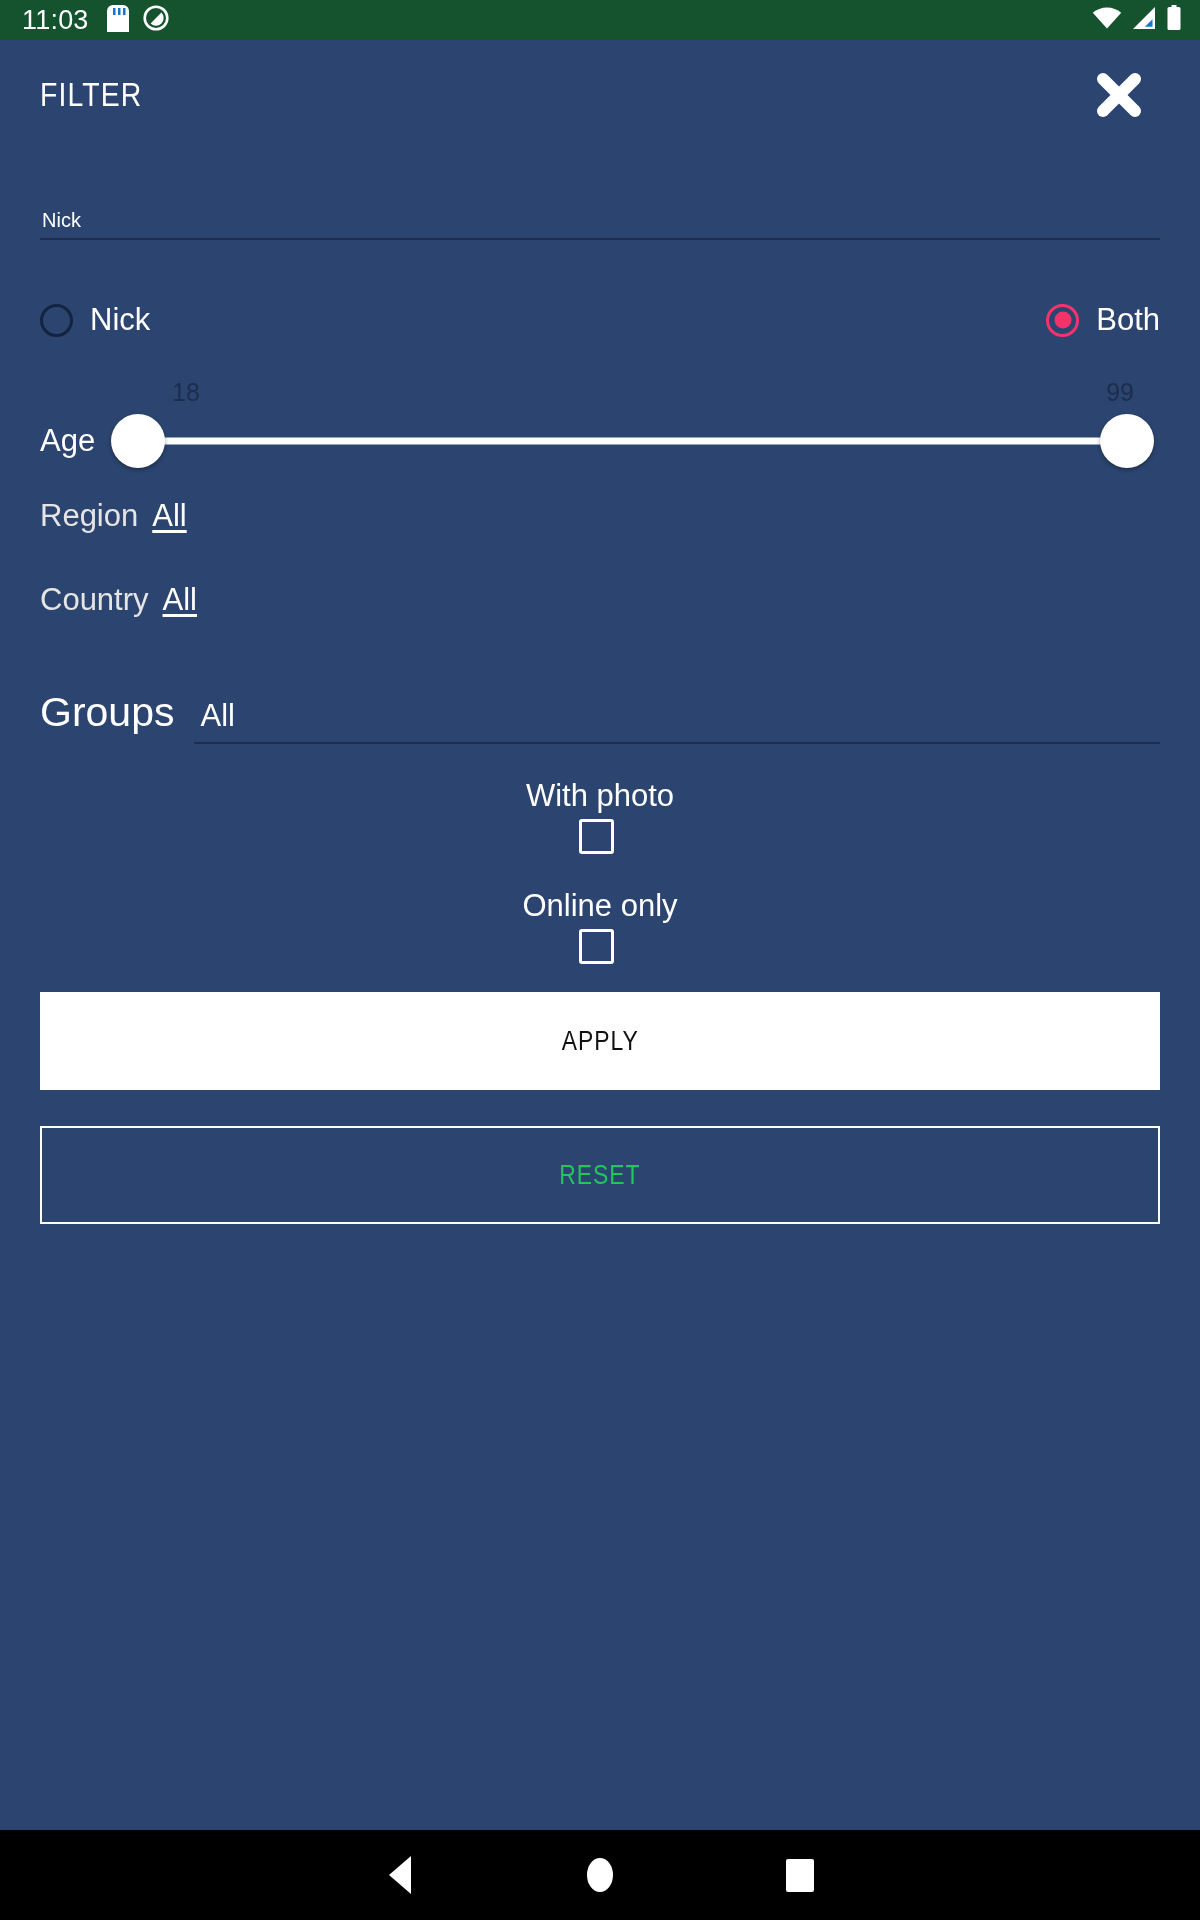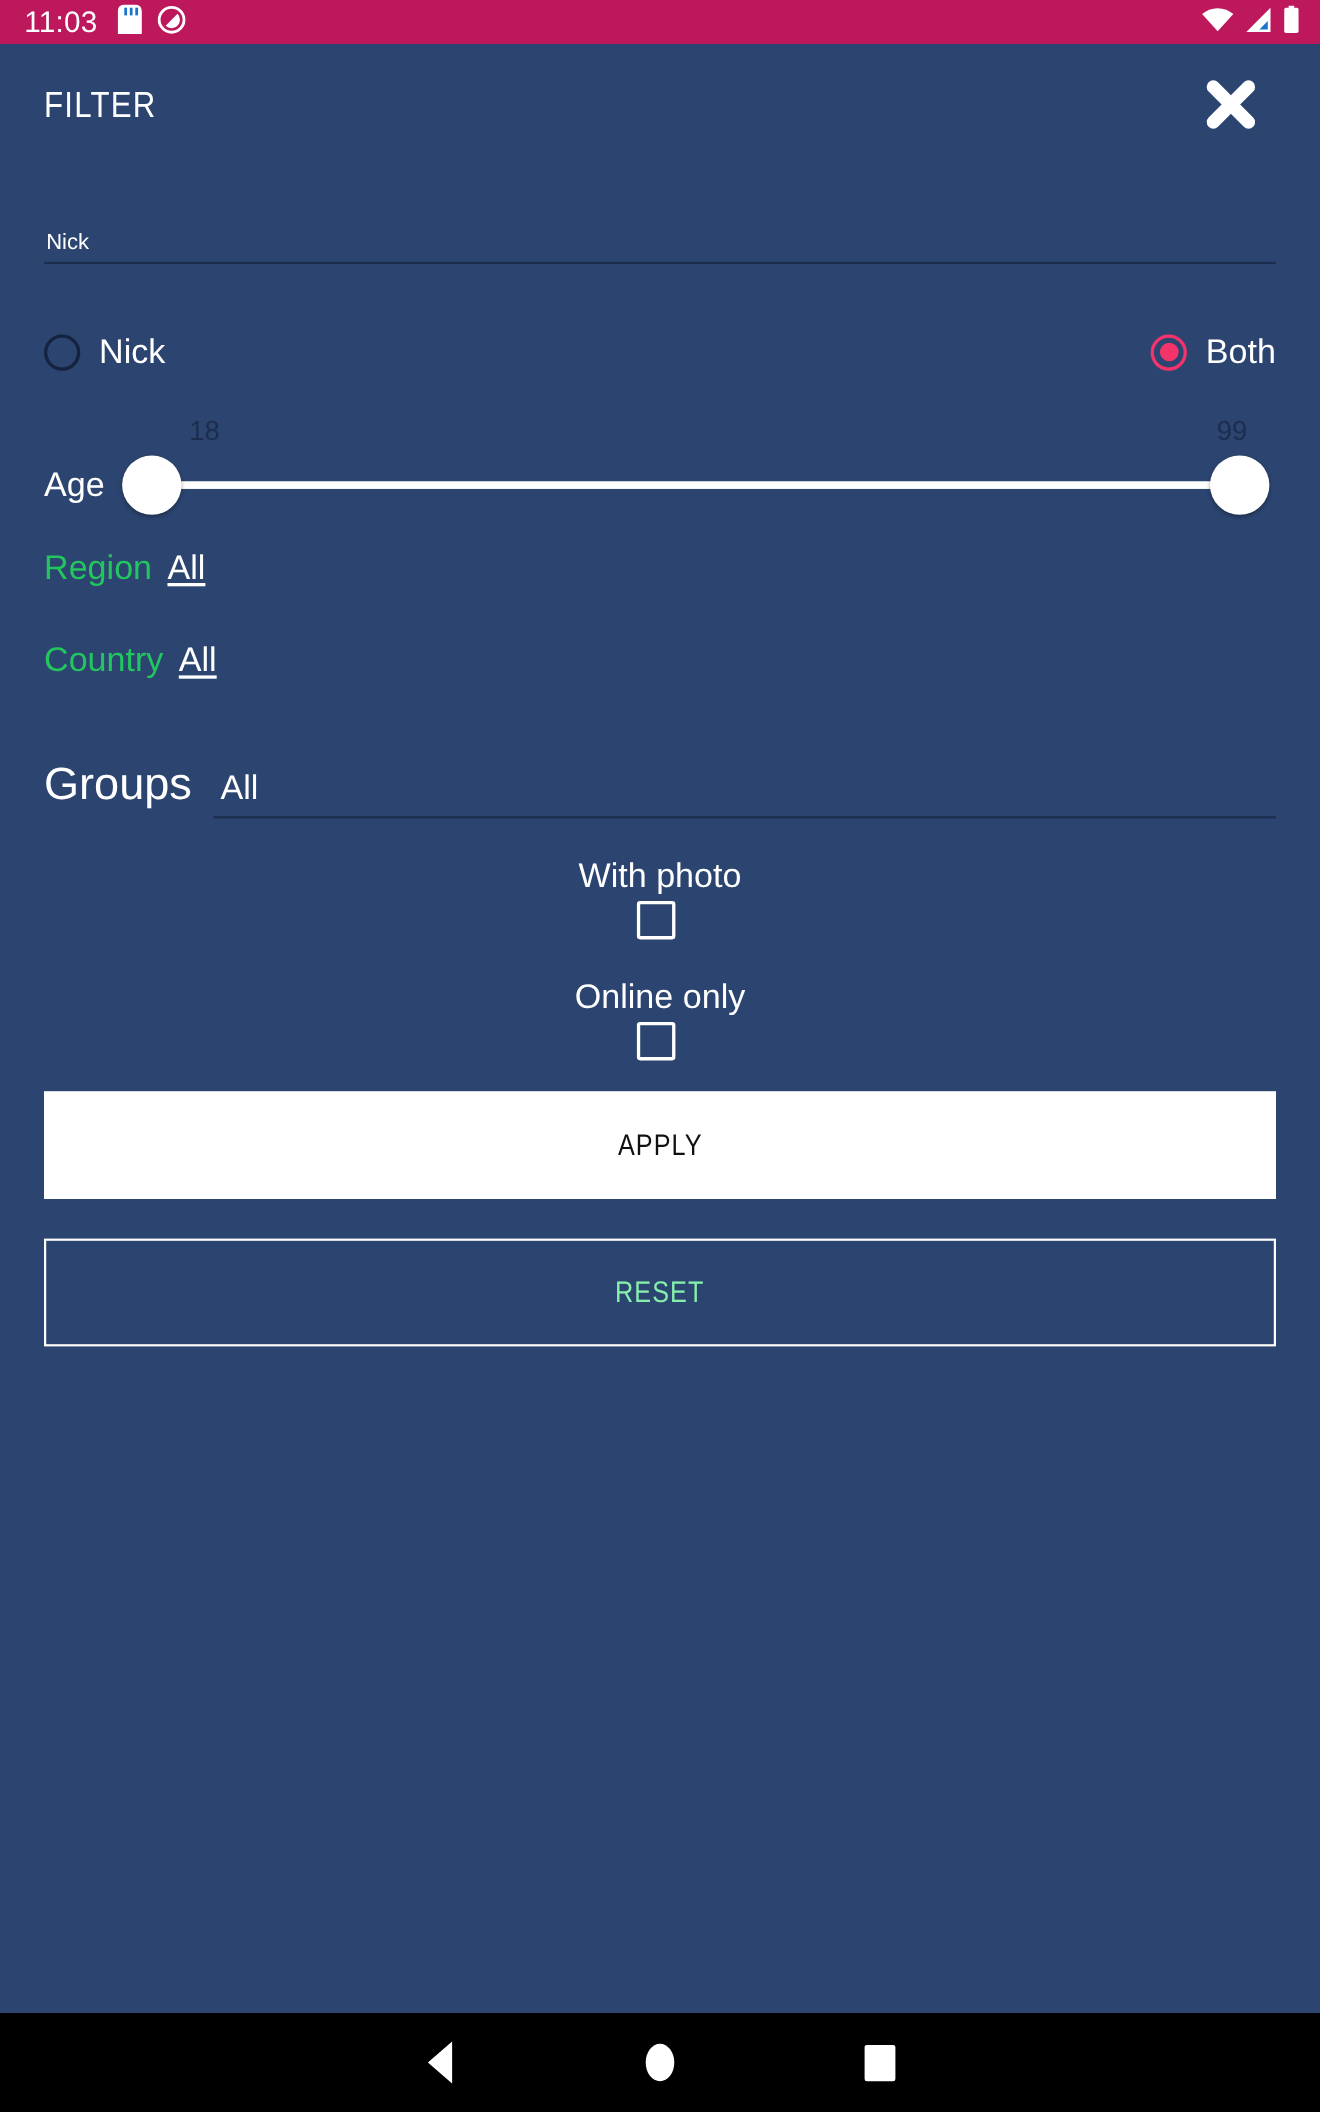--- a/index.html
+++ b/index.html
@@ -13,21 +13,21 @@
   body {
     font-family: "Liberation Sans", sans-serif;
     background: #2c4570;
     color: #ffffff;
     position: relative;
   }
 
   
   .status-bar {
     height: 40px;
-    background: #be185d;
+    background: #14532d;
     display: flex;
     align-items: center;
     padding: 0 18px 0 22px;
     color: #ffffff;
   }
   .status-clock {
     font-size: 27px;
     letter-spacing: 0.2px;
     line-height: 1;
   }
@@ -192,21 +192,21 @@
   .slider-thumb.right { right: 0; }
 
   
   .link-row {
     display: flex;
     align-items: baseline;
     gap: 14px;
     height: 56px;
     margin-top: 28px;
   }
-  .link-row .lbl { font-size: 31px; color: #22c55e; }
+  .link-row .lbl { font-size: 31px; color: #e5e5e5; }
   .link-row .val {
     font-size: 31px;
     color: #ffffff;
     text-decoration: underline;
     text-underline-offset: 4px;
     cursor: pointer;
   }
 
   
   .groups-row {
@@ -264,21 +264,21 @@
     font-family: "Liberation Sans Narrow", "Liberation Sans", sans-serif;
   }
   .btn-apply {
     background: #ffffff;
     color: #111111;
     margin-top: 28px;
     border: 0;
   }
   .btn-reset {
     background: transparent;
-    color: #86efac;
+    color: #22c55e;
     border: 2px solid #ffffff;
     margin-top: 36px;
   }
   .btn span { transform: scaleX(0.85); display: inline-block; }
 
   
   .nav-bar {
     position: absolute;
     left: 0;
     bottom: 0;

